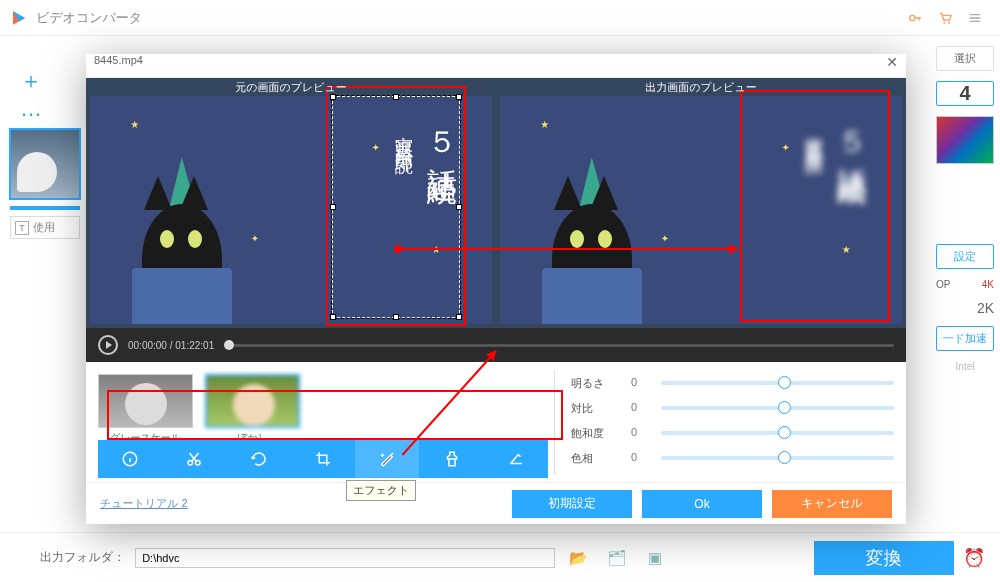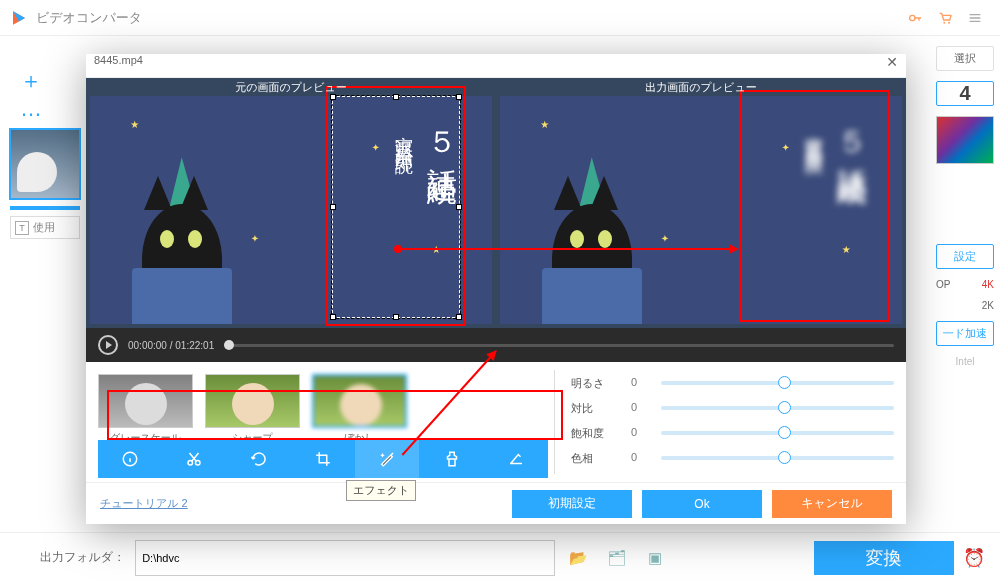--- a/index.html
+++ b/index.html
@@ -19,21 +19,21 @@
 .t-label { border:1px solid #ddd; margin: 6px 10px; padding:3px 4px; font-size:11px; color:#888; display:flex;align-items:center;gap:4px;}
 .t-label span.ic{border:1px solid #aaa;width:14px;height:14px;display:inline-flex;align-items:center;justify-content:center;font-size:9px;}
 .midcol { flex: 1; position: relative; }
 .rightcol { width: 70px; padding: 10px 6px; display:flex;flex-direction:column;gap:10px; font-size:11px;color:#666; position:relative;}
 .rchip{border:1px solid #e0e0e0;padding:4px;text-align:center;border-radius:2px;}
 .rchip.active{border-color:#2aa9ff;color:#2aa9ff;}
 .rimg{width:58px;height:48px;background:linear-gradient(135deg,#d33,#7030a0 40%,#0070c0 60%,#00b050);border:1px solid #ccc;}
 .rnum{font-size:20px;font-weight:bold;color:#444;text-align:center;}
 .footer { position: absolute; bottom: 0; left: 0; right: 0; height: 50px; display: flex; align-items: center; padding: 0 14px 0 40px; border-top: 1px solid #eee; gap:10px;}
 .footer-label{color:#666;font-size:12px;}
-.footer-input{border:1px solid #ccc;height:36px;width:420px;padding:0 6px;font-size:11px;}
+.footer-input{border:1px solid #ccc;height:20px;width:420px;padding:0 6px;font-size:11px;}
 .footer-icn{color:#2aa9ff;width:28px;text-align:center;font-size:15px;cursor:pointer;}
 .footer-icn.light{color:#8bb;}
 .convert-btn{background:#2aa9ff;color:#fff;height:34px;width:140px;font-size:18px;border:none;cursor:pointer;}
 .alarm{color:#2aa9ff;font-size:18px;}
 
 .modal { position:absolute; left:86px; top:54px; width:820px; height:470px; background:#fff; box-shadow:0 8px 40px rgba(0,0,0,.35); display:flex; flex-direction:column;}
 .m-head{height:24px;display:flex;padding:0 8px;color:#666;border-bottom:1px solid #eee;font-size:11px;}
 .m-head .x{margin-left:auto;color:#666;cursor:pointer;font-size:14px;}
 .previews{background:#34475f;height:250px;display:flex;position:relative;}
 .pv-half{flex:1;position:relative;overflow:hidden;}
@@ -138,21 +138,21 @@
     <div class="rchip active" style="padding:0;">
         <div class="rnum">4</div>
       </div>
     <div class="rimg"></div>
     <div style="height:60px"></div>
     <div class="rchip active">設定</div>
     <div style="display:flex;justify-content:space-between;font-size:10px;">
         <span>OP</span>
         <span style="color:#d33">4K</span>
       </div>
-    <div style="text-align:right;font-size:10px;">2K</div>
+    <div style="text-align:right;font-size:14px;">2K</div>
     <div class="rchip active">一ド加速</div>
     <div style="color:#bbb;font-size:10px;text-align:center;">Intel</div>
   </div>
 </div>
 
 <div class="footer">
   <span class="footer-label">出力フォルダ：</span>
   <input class="footer-input" value="D:\hdvc" style="">
   <span class="footer-icn">📂</span>
   <span class="footer-icn light">🗂</span>
@@ -235,24 +235,20 @@
         <div class="knob"></div>
       </div>
   </div>
 
   <div class="lower">
     <div class="thumbs">
       <div class="th gray">
           <div class="img"></div>
           <div class="cap">グレースケール</div>
         </div>
-      <div class="th">
-          <div class="img"></div>
-          <div class="cap">シャープ</div>
-        </div>
       <div class="th sel blur">
           <div class="img"></div>
           <div class="cap">ぼかし</div>
         </div>
     </div>
     <div class="vdiv"></div>
     <div class="sliders">
       <div class="lab">明るさ</div>
         <div class="val">0</div>
         <div class="slide">

